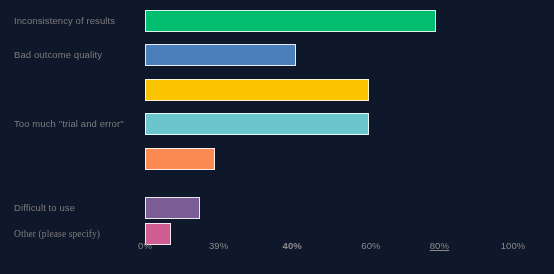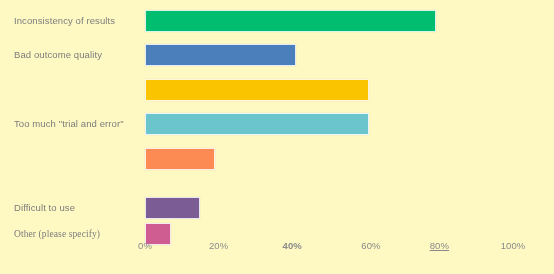--- a/index.html
+++ b/index.html
@@ -10,21 +10,21 @@
     width: 554px;
     height: 274px;
     background: #ffffff;
     font-family: "Liberation Sans", sans-serif;
     overflow: hidden;
   }
   #chart-root {
     position: relative;
     width: 554px;
     height: 274px;
-    background: #fef9c3;
+    background: #0f172a;
   }
   .plot-area {
     position: absolute;
     left: 0;
     top: 0;
     width: 554px;
     height: 238px;
   }
   .bar-row {
     position: absolute;
@@ -121,20 +121,20 @@
       <div class="bar-row" style="top: 217px; font-family: Liberation Serif, serif;">
         <div class="bar-label" style="color: rgb(124, 124, 124);">Other (please specify)</div>
         <div class="bar-track">
           <div class="bar" style="width: 25.76px; background: rgb(207, 93, 145);"></div>
         </div>
       </div>
     </div>
 
   <div class="axis">
       <div class="tick-label" style="left: 145px; color: rgb(138, 138, 138);">0%</div>
-      <div class="tick-label" style="left: 218.6px; color: rgb(138, 138, 138);">20%</div>
+      <div class="tick-label" style="left: 218.6px; color: rgb(138, 138, 138);">39%</div>
       <div class="tick-label" style="left: 292.2px; color: rgb(138, 138, 138); font-weight: bold;">40%</div>
       <div class="tick-label" style="left: 371px; color: rgb(138, 138, 138);">60%</div>
       <div class="tick-label" style="left: 439.4px; color: rgb(138, 138, 138); text-decoration: underline;">80%</div>
       <div class="tick-label" style="left: 513px; color: rgb(138, 138, 138);">100%</div>
     </div>
 
 </div>
 
 </body></html>

